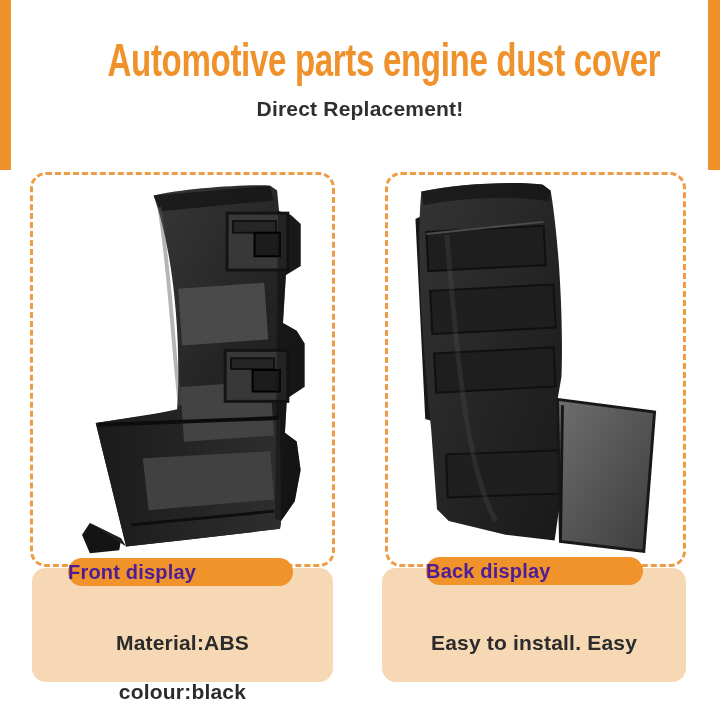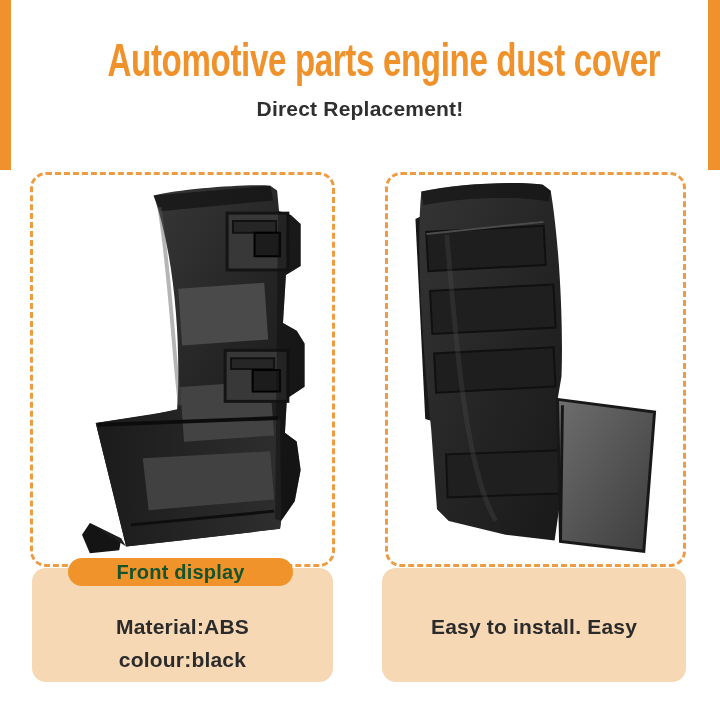--- a/index.html
+++ b/index.html
@@ -47,27 +47,27 @@
 
   
   .card{
     position:absolute;top:568px;height:114px;background:var(--card_bg);
     border-radius:14px;z-index:1;text-align:center;
     color:var(--text_dark);font-size:21px;font-weight:bold;
     padding-top:42px;
   }
   .card.front{left:32px;width:301px;}
   .card.back{left:382px;width:304px;}
-  .card p{margin:0;line-height:33px;letter-spacing:0.2px;}
+  .card p{margin:16px;line-height:33px;letter-spacing:0.2px;}
 
   
   .pill{
     position:absolute;height:28px;border-radius:14px;background:var(--pill);
-    color:#14532d;font-size:20px;font-weight:bold;z-index:3;
-    display:flex;align-items:center;justify-content:center;letter-spacing:0.2px;
+    color:#4c1d95;font-size:20px;font-weight:bold;z-index:3;
+    display:flex;align-items:center;letter-spacing:0.2px;
   }
   .pill.front{left:68px;top:558px;width:225px;}
   .pill.back{left:426px;top:557px;width:217px;}
 </style>
 </head>
 <body>
 
 <div class="canvas">
 
   <div class="accent-bar left"></div>
@@ -190,14 +190,17 @@
     <p>Material:ABS</p>
     <p>colour:black</p>
   </div>
   <div class="card back">
     <p>Easy to install. Easy</p>
   </div>
 
   <div class="pill front">
     <span>Front display</span>
   </div>
+  <div class="pill back">
+    <span>Back display</span>
+  </div>
 
 </div>
 
 </body></html>

